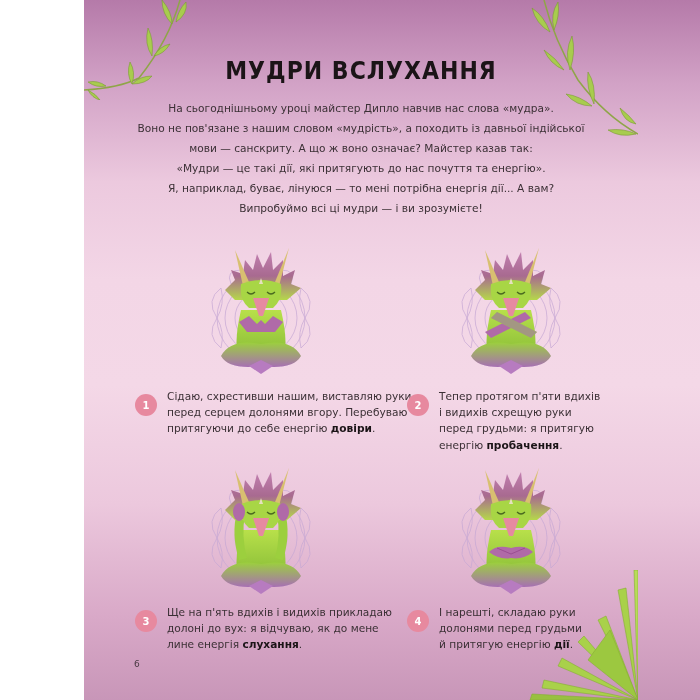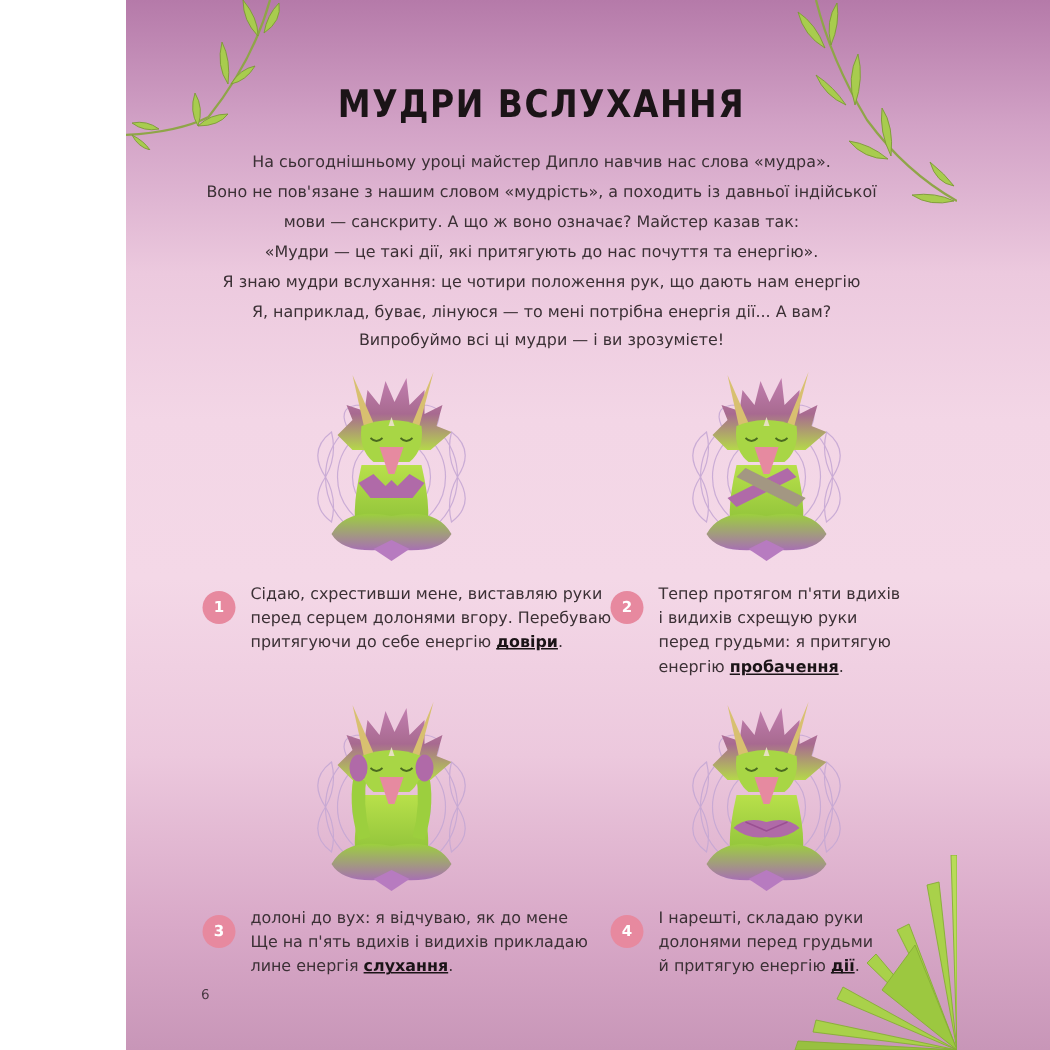--- a/index.html
+++ b/index.html
@@ -22,21 +22,21 @@
   .figure { position: absolute; width: 140px; height: 140px; }
   .step { position: absolute; display: flex; align-items: flex-start; }
   .badge {
     width: 22px; height: 22px; border-radius: 50%; background: #e7899f; color: #fff;
     font-family: "DejaVu Sans", sans-serif; font-weight: bold; font-size: 10px;
     display: flex; align-items: center; justify-content: center; flex: none; margin-top: 6px;
   }
   .step-text {
     margin-left: 10px; font-family: "DejaVu Sans", sans-serif; font-size: 10.6px; line-height: 16.2px; color: #3b3035;
   }
-  .step-text b { color: #1b1417; text-decoration: underline; }
+  .step-text b { color: #1b1417; }
   .page-num { position: absolute; left: 50px; top: 659px; font-family: "DejaVu Sans", sans-serif; font-size: 9px; color: #4a3a44; }
 </style>
 </head>
 <body>
 
 <div class="page">
 
   <svg class="vine" style="left:0;top:0" width="110" height="100" viewBox="0 0 110 100">
     <path d="M96 0 Q85 40 55 78 Q35 88 0 90" stroke="#8fa548" stroke-width="1.5" fill="none"></path>
     <g fill="#a8cc4e" stroke="#7c9a35" stroke-width="0.6">
@@ -65,21 +65,20 @@
     </g>
   </svg>
 
   <div class="title">МУДРИ ВСЛУХАННЯ</div>
 
   <div class="intro">
     <p>На сьогоднішньому уроці майстер Дипло навчив нас слова «мудра».</p>
     <p>Воно не пов'язане з нашим словом «мудрість», а походить із давньої індійської</p>
     <p>мови — санскриту. А що ж воно означає? Майстер казав так:</p>
     <p>«Мудри — це такі дії, які притягують до нас почуття та енергію».</p>
-    <p>Я знаю мудри вслухання: це чотири положення рук, що дають нам енергію</p>
     <p>Я, наприклад, буває, лінуюся — то мені потрібна енергія дії... А вам?</p>
     <p>Випробуймо всі ці мудри — і ви зрозумієте!</p>
   </div>
 
   <svg width="0" height="0" style="position:absolute">
     <defs>
       <linearGradient id="crest" x1="0" y1="1" x2="0" y2="0">
         <stop offset="0" stop-color="#b5d84a"></stop>
         <stop offset="0.5" stop-color="#a86a90"></stop>
         <stop offset="1" stop-color="#c27fb0"></stop>
@@ -165,41 +164,41 @@
     <use href="#lower"></use>
     <use href="#head"></use>
 
     <path d="M48 92 Q56 84 70 88 Q84 84 92 92 Q82 100 70 98 Q58 100 48 92Z" fill="#b06aa8"></path>
     <path d="M56 88 L70 94 L84 88" stroke="#9a4f92" stroke-width="1" fill="none"></path>
   </svg>
 
   <div class="step" style="left:51px;top:388px">
     <div class="badge">1</div>
     <div class="step-text">
-      <div>Сідаю, схрестивши мене, виставляю руки</div>
+      <div>Сідаю, схрестивши нашим, виставляю руки</div>
       <div>перед серцем долонями вгору. Перебуваю</div>
       <div><span>притягуючи до себе енергію </span><b>довіри</b><span>.</span></div>
     </div>
   </div>
 
   <div class="step" style="left:323px;top:388px">
     <div class="badge">2</div>
     <div class="step-text">
       <div>Тепер протягом п'яти вдихів</div>
       <div>і видихів схрещую руки</div>
       <div>перед грудьми: я притягую</div>
       <div><span>енергію </span><b>пробачення</b><span>.</span></div>
     </div>
   </div>
 
   <div class="step" style="left:51px;top:604px">
     <div class="badge">3</div>
     <div class="step-text">
+      <div>Ще на п'ять вдихів і видихів прикладаю</div>
       <div>долоні до вух: я відчуваю, як до мене</div>
-      <div>Ще на п'ять вдихів і видихів прикладаю</div>
       <div><span>лине енергія </span><b>слухання</b><span>.</span></div>
     </div>
   </div>
 
   <div class="step" style="left:323px;top:604px">
     <div class="badge">4</div>
     <div class="step-text">
       <div>І нарешті, складаю руки</div>
       <div>долонями перед грудьми</div>
       <div><span>й притягую енергію </span><b>дії</b><span>.</span></div>

